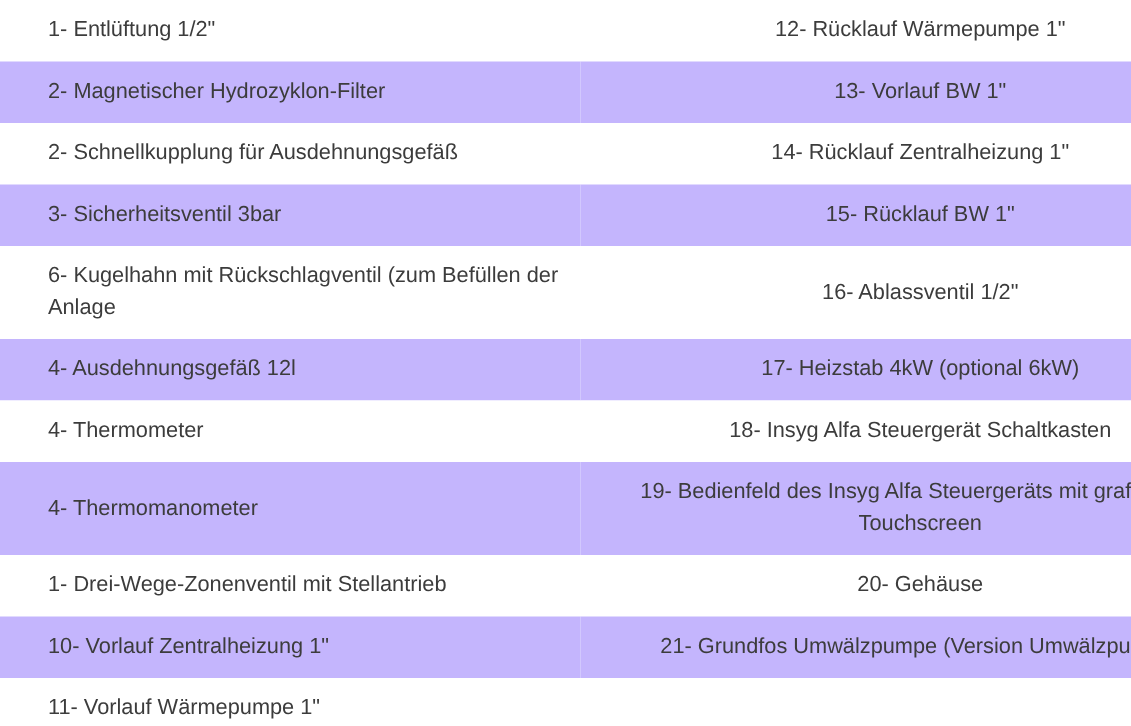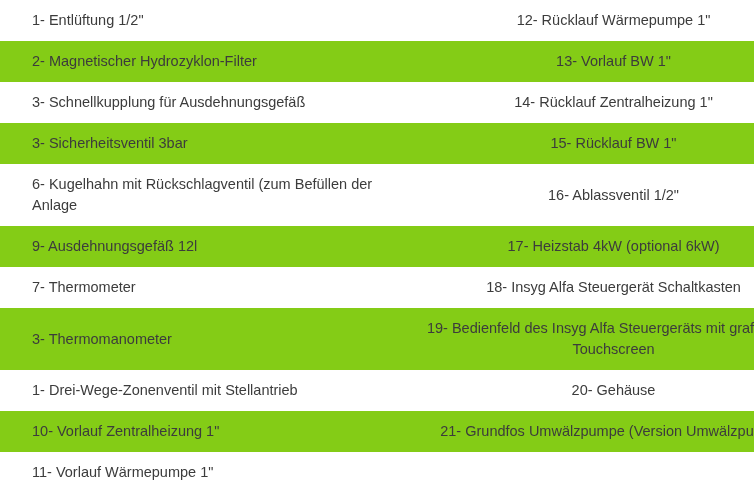--- a/index.html
+++ b/index.html
@@ -35,61 +35,61 @@
   .col-right {
     width: 413px;
     text-align: center;
     padding-left: 20px !important;
     padding-right: 20px !important;
   }
   .row-odd td {
     background: #ffffff;
   }
   .row-even td {
-    background: #84cc16;
+    background: #c4b5fd;
   }
   .empty-cell {
     background: #ffffff !important;
   }
 </style>
 </head>
 <body>
 
 <table class="legend-table">
   <tbody>
     <tr class="row-odd">
       <td class="col-left">1- Entlüftung 1/2"</td>
       <td class="col-right">12- Rücklauf Wärmepumpe 1"</td>
     </tr>
     <tr class="row-even">
       <td class="col-left">2- Magnetischer Hydrozyklon-Filter</td>
       <td class="col-right">13- Vorlauf BW 1"</td>
     </tr>
     <tr class="row-odd">
-      <td class="col-left">3- Schnellkupplung für Ausdehnungsgefäß</td>
+      <td class="col-left">2- Schnellkupplung für Ausdehnungsgefäß</td>
       <td class="col-right">14- Rücklauf Zentralheizung 1"</td>
     </tr>
     <tr class="row-even">
       <td class="col-left">3- Sicherheitsventil 3bar</td>
       <td class="col-right">15- Rücklauf BW 1"</td>
     </tr>
     <tr class="row-odd">
       <td class="col-left">6- Kugelhahn mit Rückschlagventil (zum Befüllen der Anlage</td>
       <td class="col-right">16- Ablassventil 1/2"</td>
     </tr>
     <tr class="row-even">
-      <td class="col-left">9- Ausdehnungsgefäß 12l</td>
+      <td class="col-left">4- Ausdehnungsgefäß 12l</td>
       <td class="col-right">17- Heizstab 4kW (optional 6kW)</td>
     </tr>
     <tr class="row-odd">
-      <td class="col-left">7- Thermometer</td>
+      <td class="col-left">4- Thermometer</td>
       <td class="col-right">18- Insyg Alfa Steuergerät Schaltkasten</td>
     </tr>
     <tr class="row-even">
-      <td class="col-left">3- Thermomanometer</td>
+      <td class="col-left">4- Thermomanometer</td>
       <td class="col-right">19- Bedienfeld des Insyg Alfa Steuergeräts mit grafischem Touchscreen</td>
     </tr>
     <tr class="row-odd">
       <td class="col-left">1- Drei-Wege-Zonenventil mit Stellantrieb</td>
       <td class="col-right">20- Gehäuse</td>
     </tr>
     <tr class="row-even">
       <td class="col-left">10- Vorlauf Zentralheizung 1"</td>
       <td class="col-right">21- Grundfos Umwälzpumpe (Version Umwälzpumpe)</td>
     </tr>

